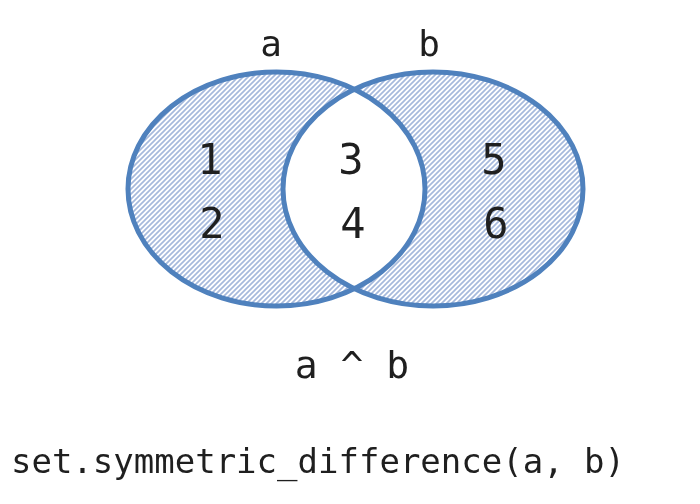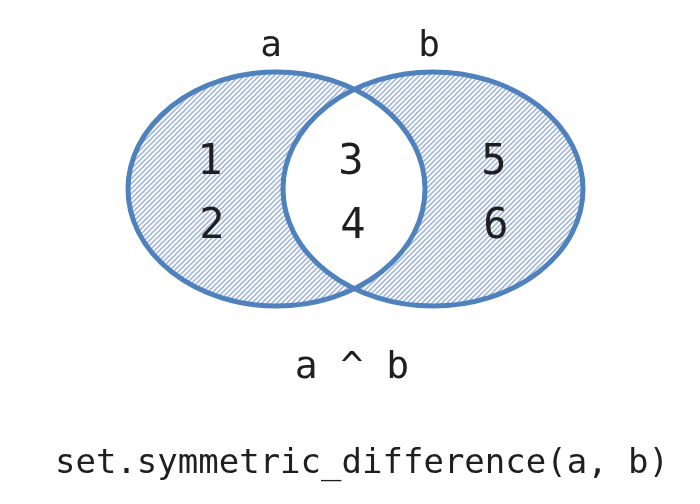--- a/index.html
+++ b/index.html
@@ -34,21 +34,20 @@
     position: absolute;
     top: 441px;
     left: 0;
     width: 636px;
     text-align: center;
     font-family: "DejaVu Sans Mono", monospace;
     font-size: 34px;
     line-height: 40px;
     color: #1f1f1f;
     white-space: nowrap;
-    padding-left: 44px;
   }
 </style>
 </head>
 <body>
 
 <div id="page">
 
   <svg id="venn-svg" width="700" height="420" viewBox="0 0 700 420">
     <defs>
       <pattern id="hatch" patternUnits="userSpaceOnUse" width="5" height="5">

